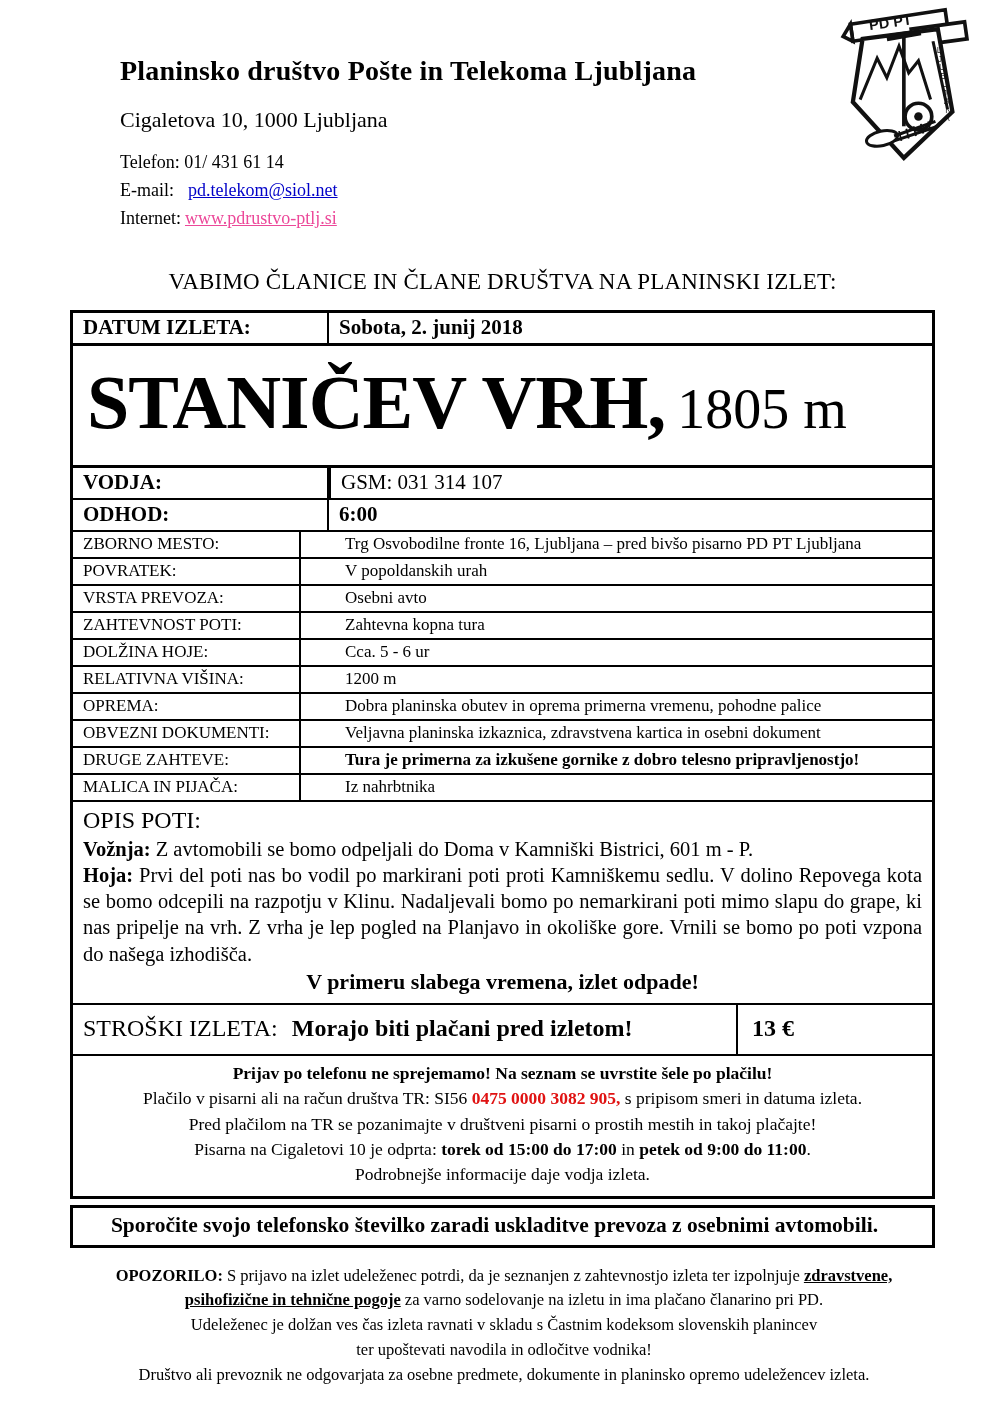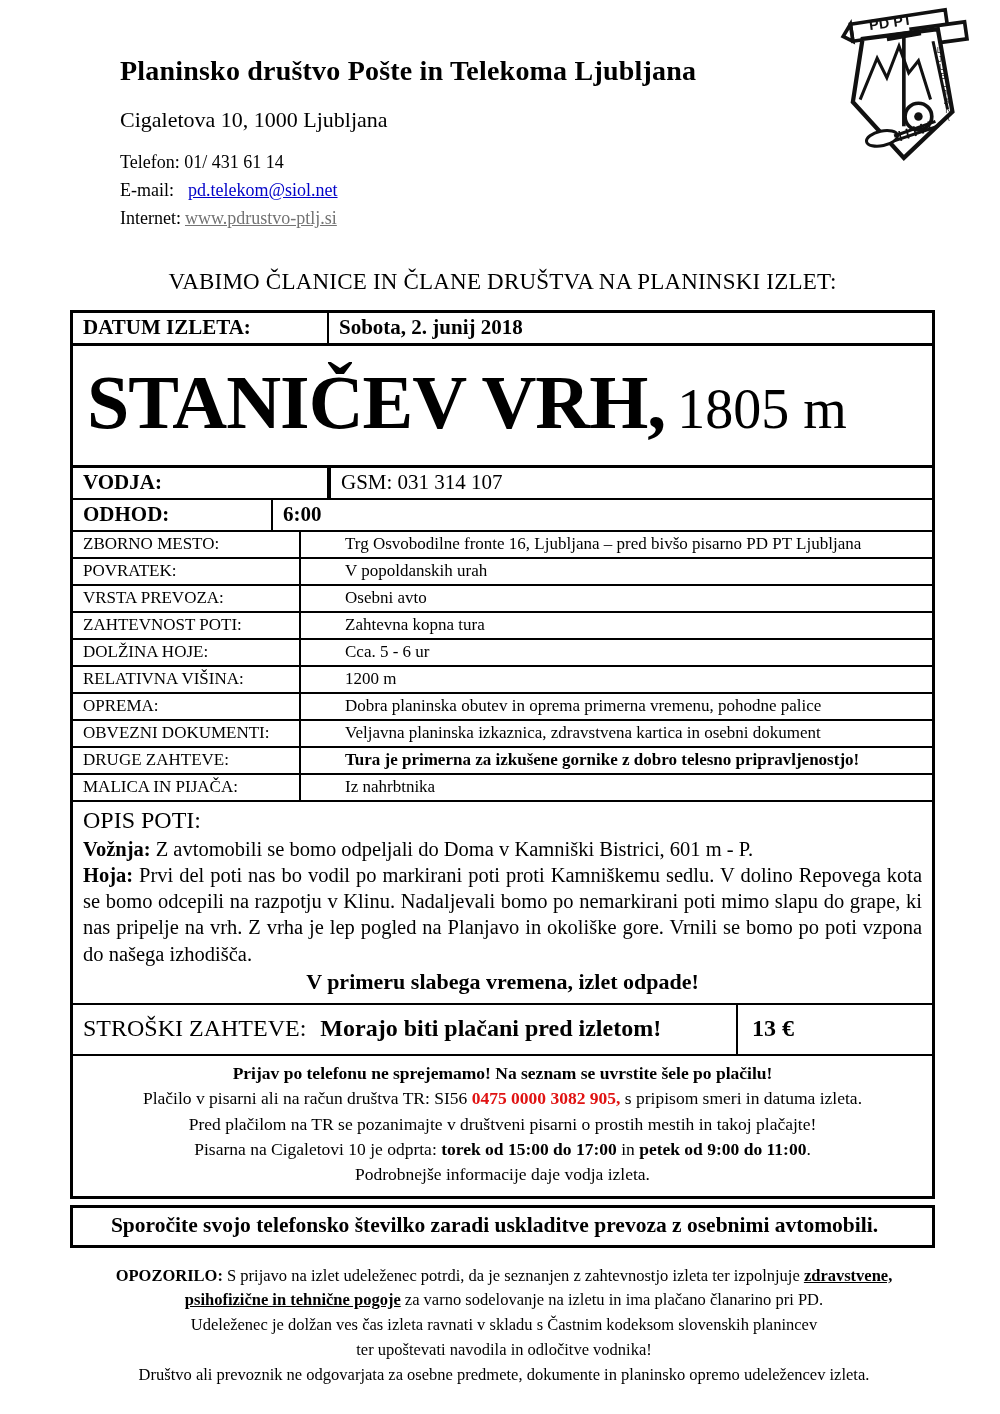--- a/index.html
+++ b/index.html
@@ -38,21 +38,21 @@
   .datum-row .lbl-cell { width:256px; }
   .title-row { display:block; border-top:3px solid #000; padding:18px 8px 24px 14px; }
   .trip-title { font-size:76px; font-weight:bold; line-height:1.0; letter-spacing:-1px; display:inline; }
   .trip-elev { font-size:56px; font-weight:normal; display:inline; margin-left:8px; }
 
   .vodja-row { font-size:21px; border-top:3px solid #000; }
   .vodja-row .lbl-cell { width:256px; font-weight:bold; }
   .vodja-row .name-cell { flex:1; font-weight:bold; }
   .vodja-row .gsm-cell { width:202px; border-left:2px solid #000; }
   .odhod-row { font-size:21px; font-weight:bold; }
-  .odhod-row .lbl-cell { width:200px; }
+  .odhod-row .lbl-cell { width:256px; }
 
   .detail-row { font-size:17px;gap:34px; }
   .detail-row .lbl-cell { width:228px; }
   .detail-row .val-cell { flex:1; }
   .bold-value .val-cell { font-weight:bold; }
 
   .opis-row { display:block; padding:5px 10px 8px 10px; }
   .opis-head { font-size:24px; margin-bottom:2px; }
   .opis-par { font-size:20.5px; text-align:justify; line-height:1.28; }
   .opis-par b { font-weight:bold; }
@@ -81,21 +81,21 @@
 <body>
 
 <div class="page">
 
   <div class="hdr">
     <div class="org-name">Planinsko društvo Pošte in Telekoma Ljubljana</div>
     <div class="org-addr">Cigaletova 10, 1000 Ljubljana</div>
     <div class="contact">
       <div><span class="lbl">Telefon:</span> <span>01/ 431 61 14</span></div>
       <div><span class="lbl">E-mail:</span><a href="#" class="doc-link email-link" style="color: rgb(0, 0, 200);">pd.telekom@siol.net</a></div>
-      <div><span class="lbl">Internet:</span><a href="#" class="doc-link internet-link" style="color: #737373;">www.pdrustvo-ptlj.si</a></div>
+      <div><span class="lbl">Internet:</span><a href="#" class="doc-link internet-link" style="color: #ec4899;">www.pdrustvo-ptlj.si</a></div>
     </div>
   </div>
 
   <div class="logo-box">
     <svg viewBox="0 0 110 140" xmlns="http://www.w3.org/2000/svg">
 
       <polygon points="8,20 86,8 88,22 10,34" fill="#fff" stroke="#111" stroke-width="3"></polygon>
       <polygon points="8,20 2,30 10,34" fill="#fff" stroke="#111" stroke-width="3"></polygon>
       <text x="24" y="25" font-size="12" font-weight="bold" font-family="Liberation Sans, sans-serif" fill="#111" transform="rotate(-8 24 25)">PD PT</text>
 
@@ -194,21 +194,21 @@
     </div>
 
     <div class="t-row opis-row">
       <div class="opis-head">OPIS POTI:</div>
       <div class="opis-par"><b>Vožnja:</b> <span>Z avtomobili se bomo odpeljali do Doma v Kamniški Bistrici, 601 m - P.</span></div>
       <div class="opis-par"><b>Hoja:</b> <span>Prvi del poti nas bo vodil po markirani poti proti Kamniškemu sedlu. V dolino Repovega kota se bomo odcepili na razpotju v Klinu. Nadaljevali bomo po nemarkirani poti mimo slapu do grape, ki nas pripelje na vrh. Z vrha je lep pogled na Planjavo in okoliške gore. Vrnili se bomo po poti vzpona do našega izhodišča.</span></div>
       <div class="weather">V primeru slabega vremena, izlet odpade!</div>
     </div>
 
     <div class="t-row cost-row">
-      <div class="cost-left"><span>STROŠKI ZAHTEVE:</span><b>Morajo biti plačani pred izletom!</b></div>
+      <div class="cost-left"><span>STROŠKI IZLETA:</span><b>Morajo biti plačani pred izletom!</b></div>
       <div class="cost-right">13 €</div>
     </div>
 
     <div class="t-row pay-row">
       <div><b>Prijav po telefonu ne sprejemamo!  Na seznam se uvrstite šele po plačilu!</b></div>
       <div><span>Plačilo v pisarni ali na račun društva TR: SI56</span> <span class="acct" id="acct" style="color: rgb(224, 18, 18);">0475 0000 3082 905,</span> <span>s pripisom smeri in datuma izleta.</span></div>
       <div>Pred plačilom na TR se pozanimajte v društveni pisarni o prostih mestih in takoj plačajte!</div>
       <div><span>Pisarna na Cigaletovi 10 je odprta:</span> <b>torek od 15:00 do 17:00</b> <span>in</span> <b>petek od 9:00 do 11:00</b><span>.</span></div>
       <div>Podrobnejše informacije daje vodja izleta.</div>
     </div>

